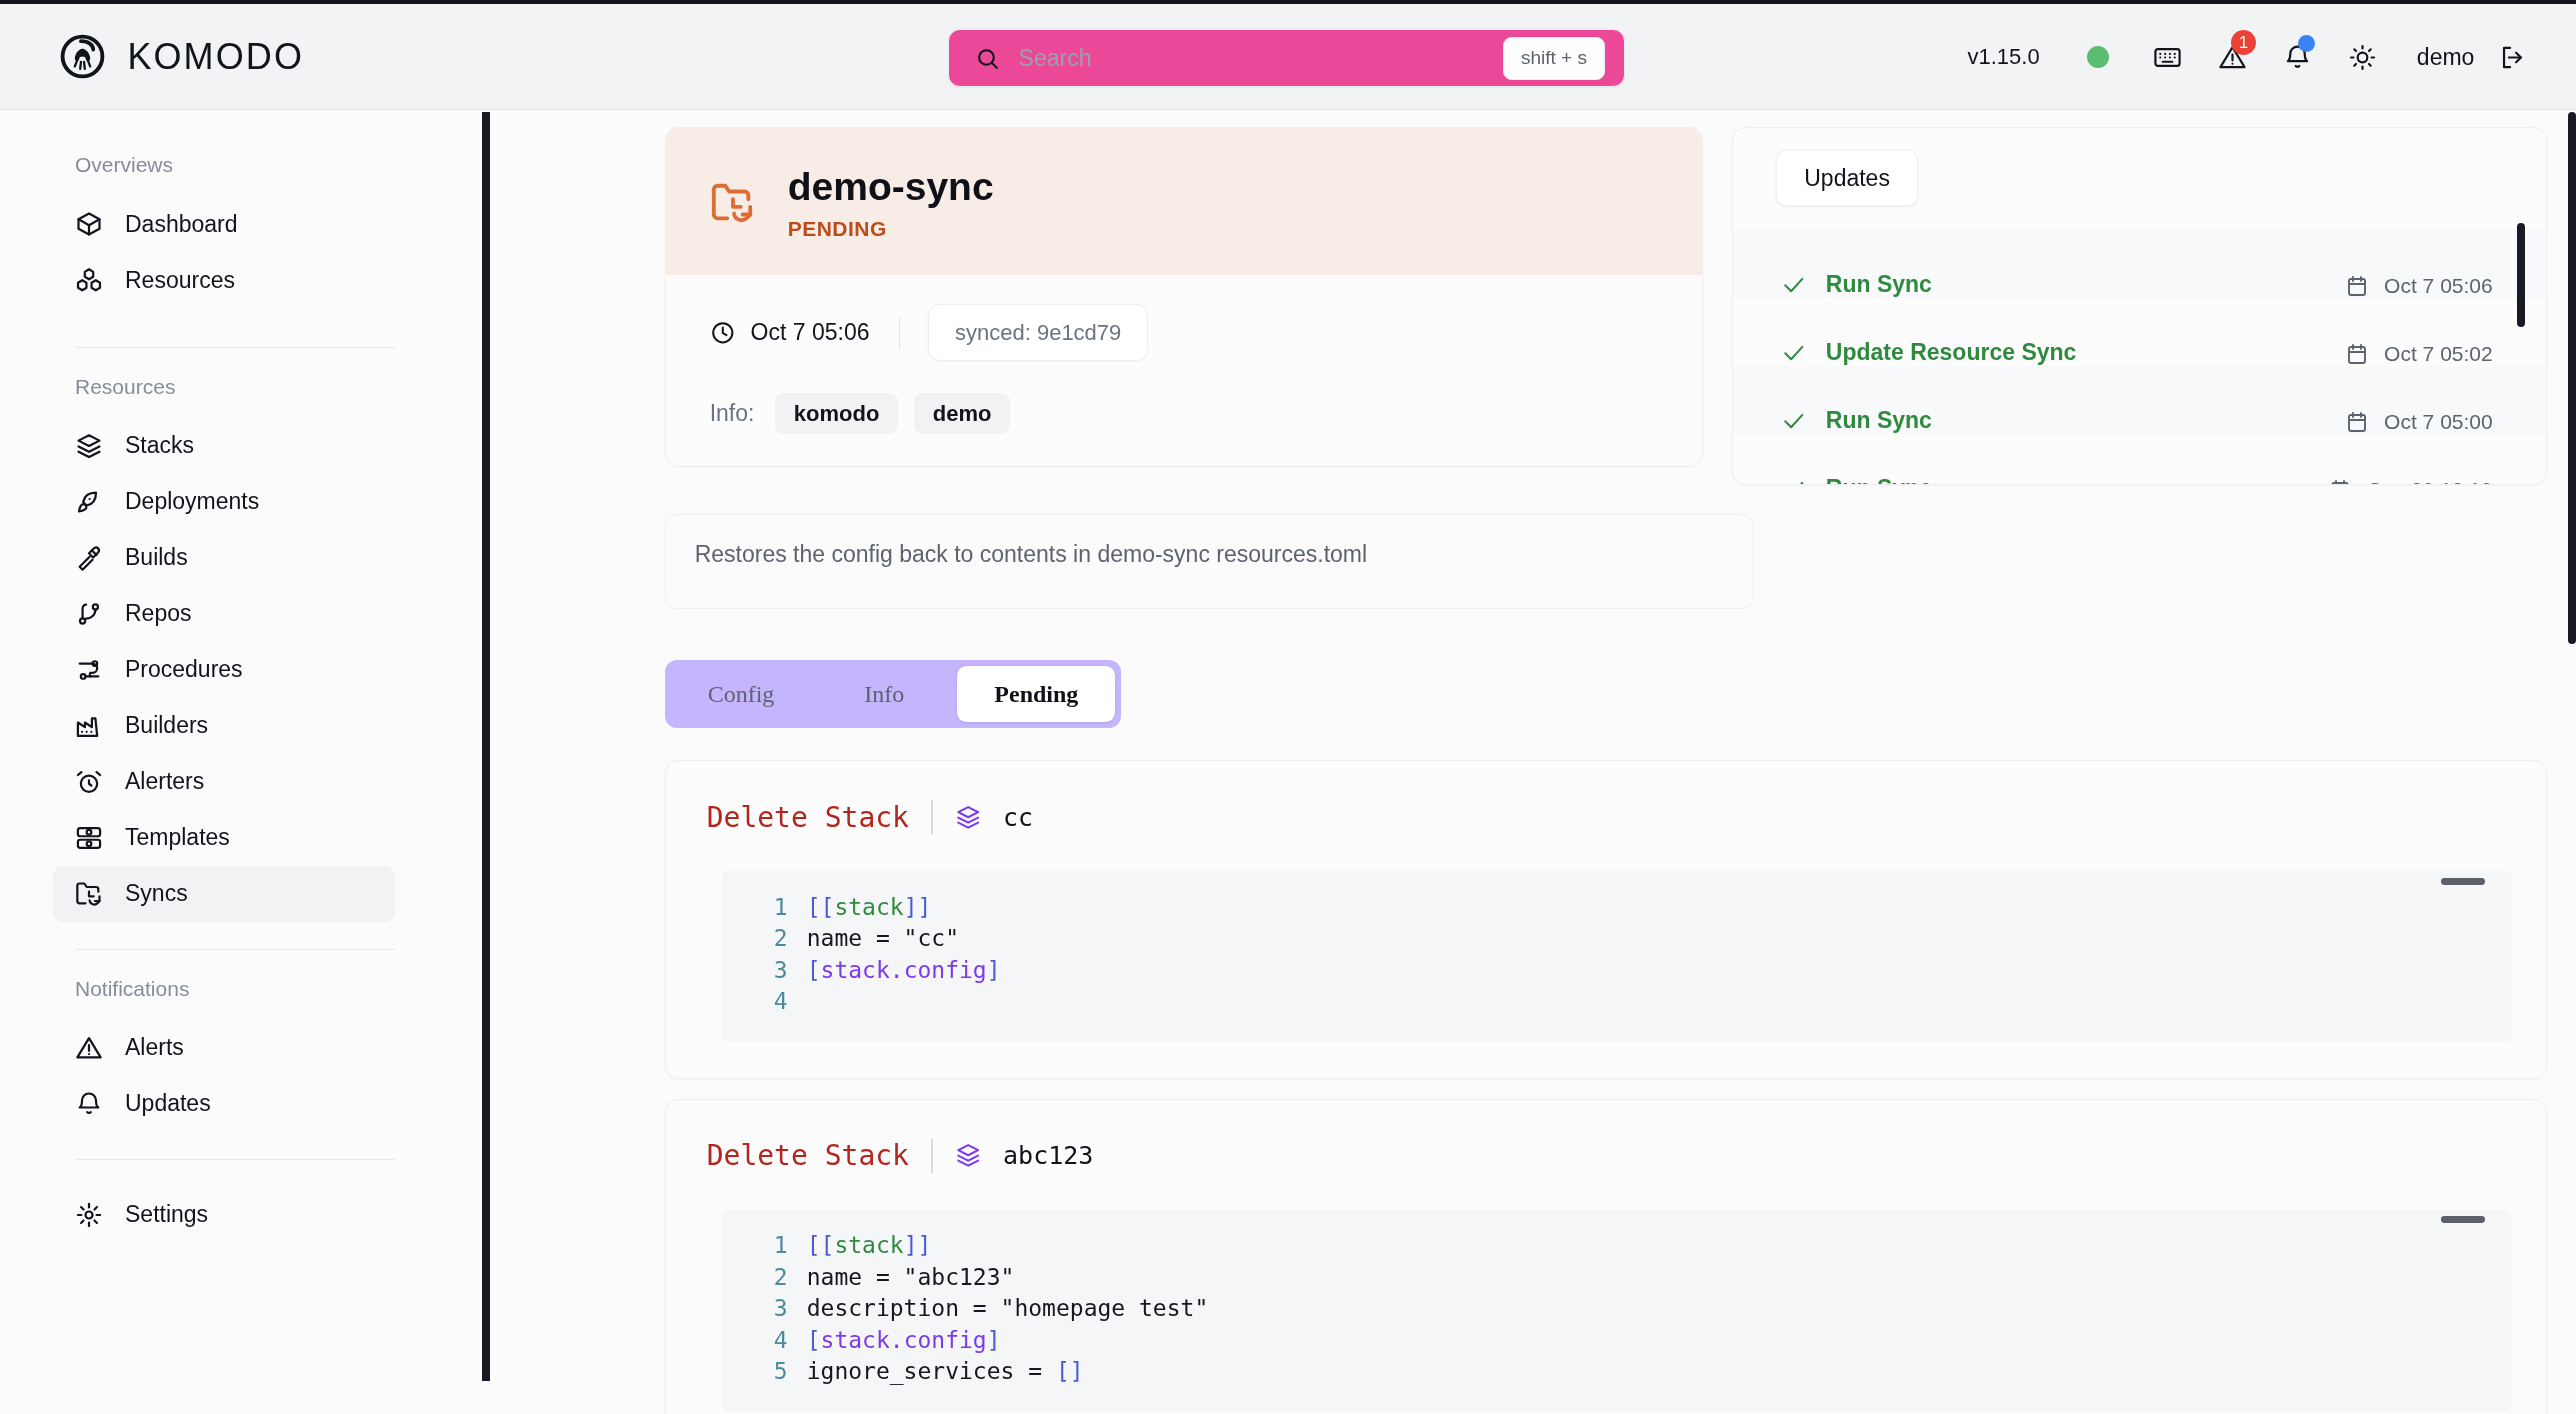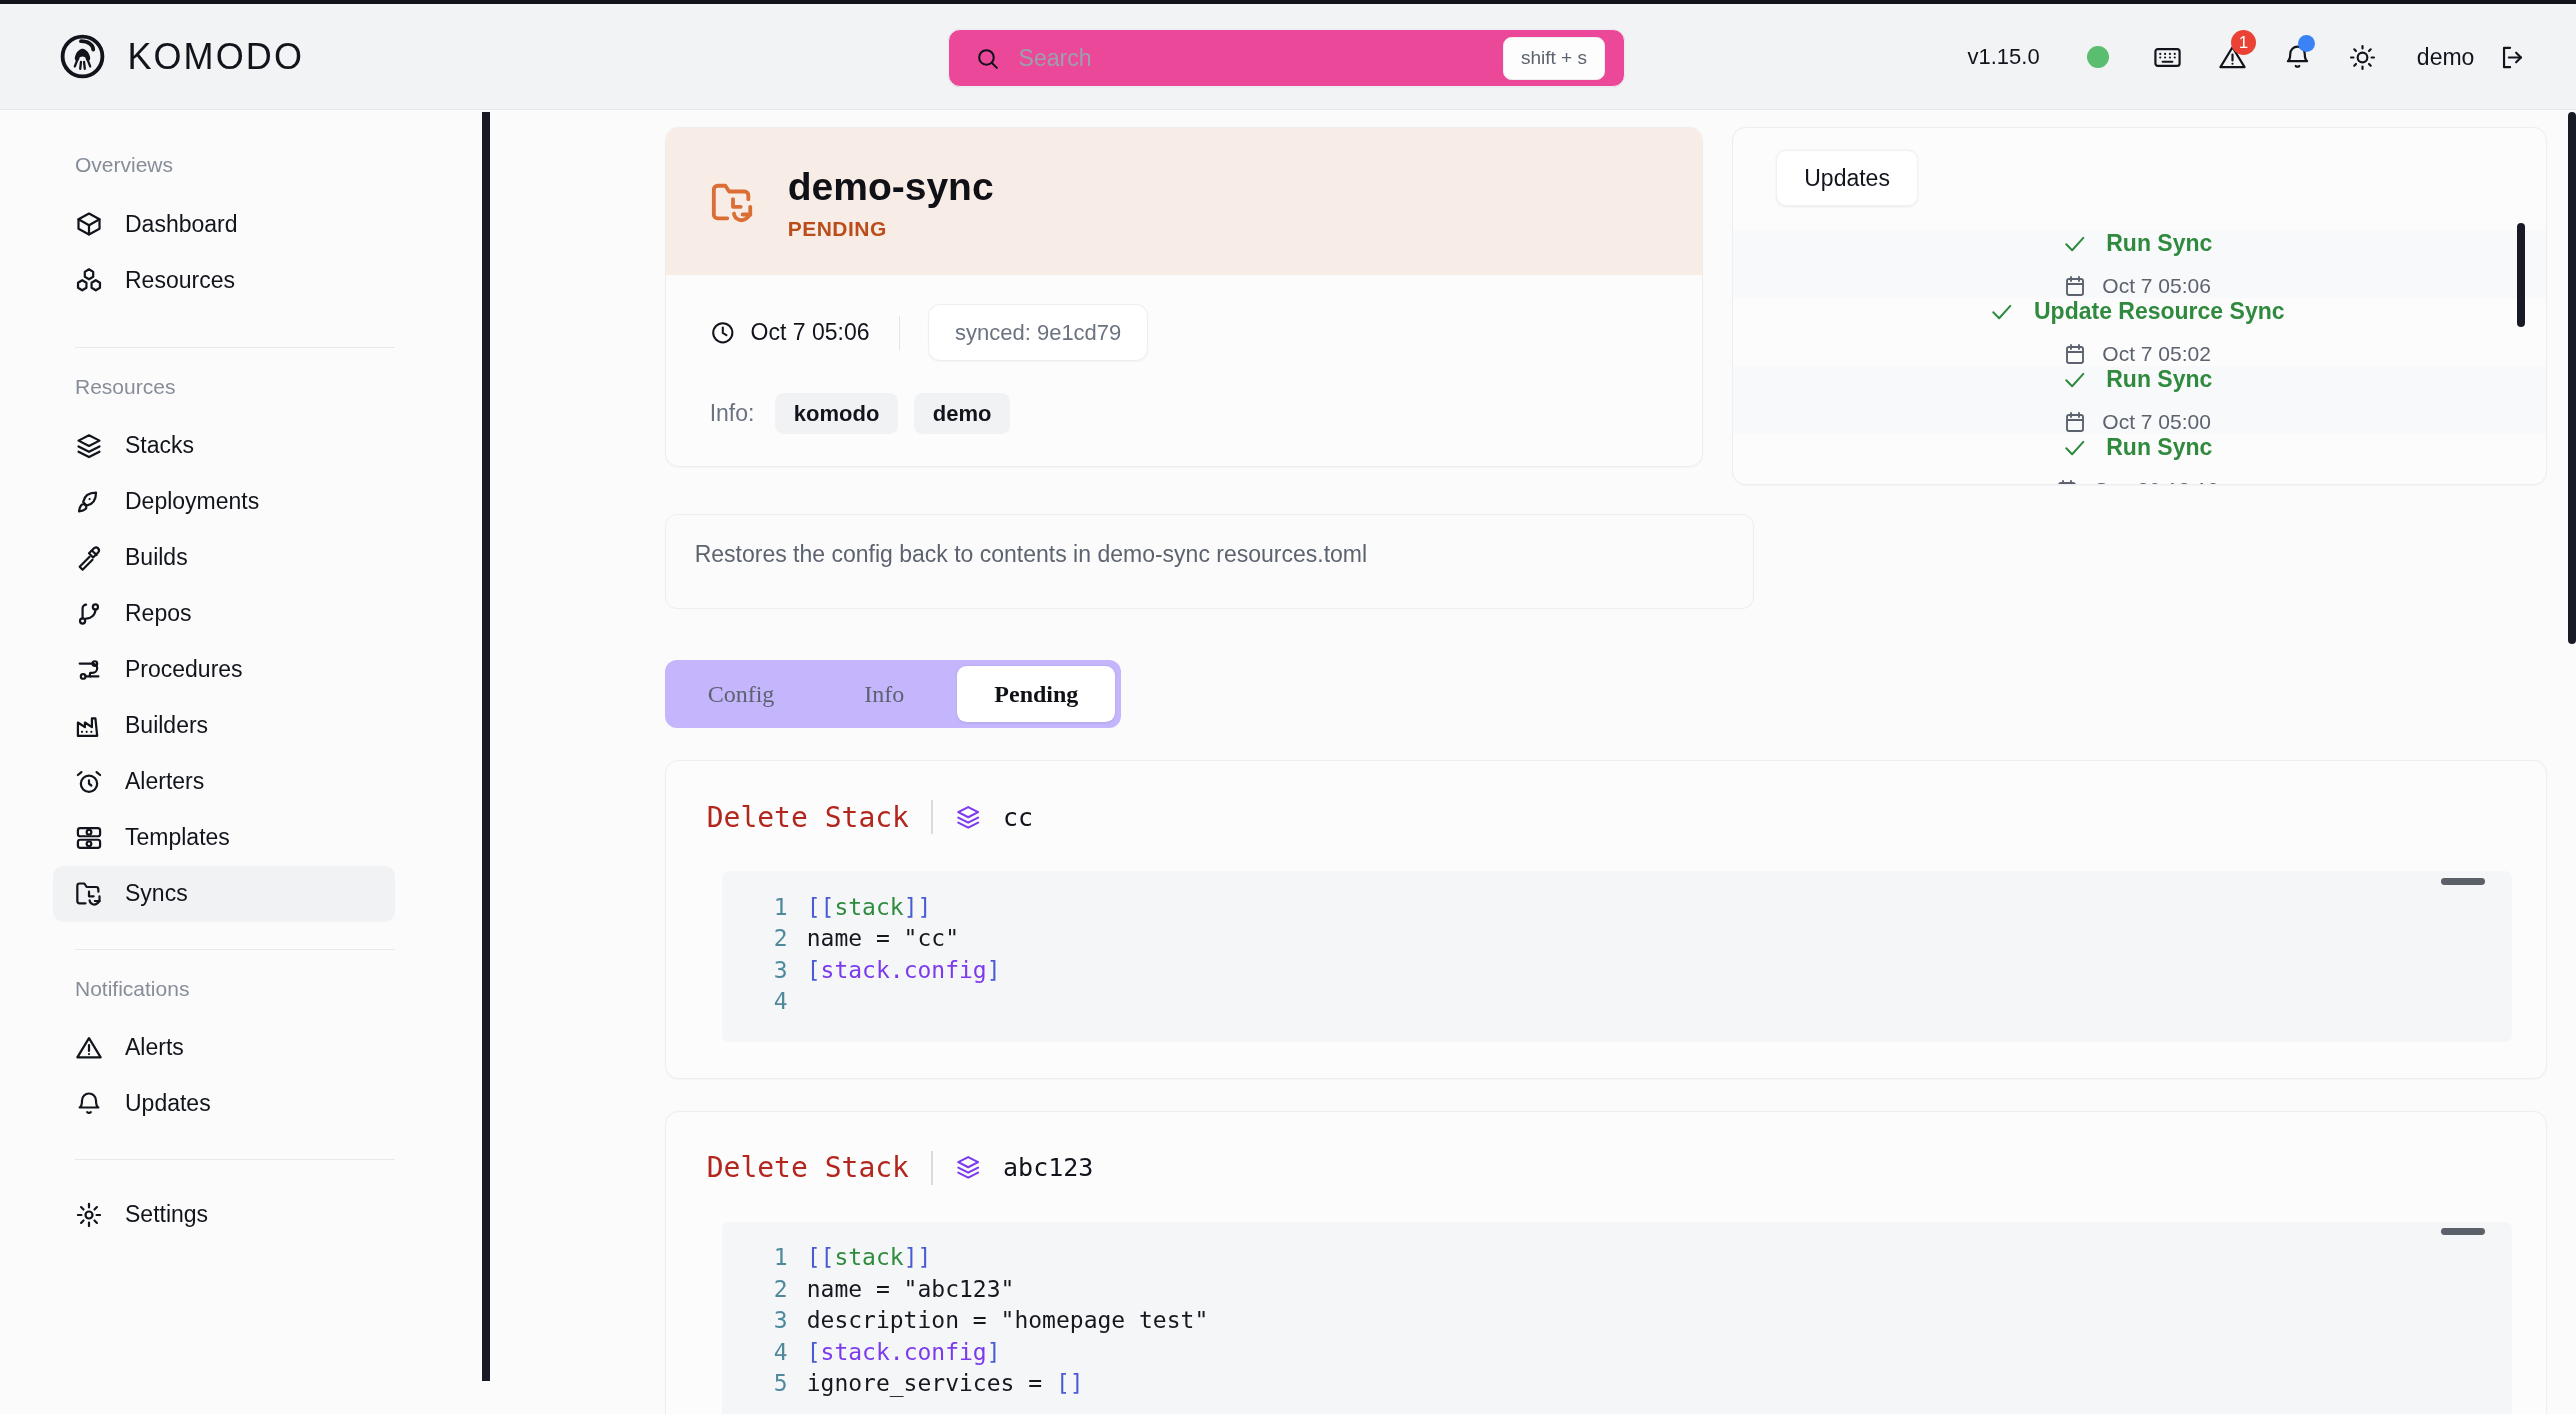--- a/index.html
+++ b/index.html
@@ -277,25 +277,24 @@
     border: 0.9px solid #f0f1f3;
     border-radius: 10.2px;
     padding: 13.6px 27px;
     font-size: 23px;
     color: #12141c;
     box-shadow: 0 0.9px 2.6px rgba(16,20,30,.07);
   }
   .updates-list { margin-top: 24px; }
   .update-row {
     display: flex;
-    align-items: center;
+    align-items: flex-end;
     justify-content: space-between;
     height: 68px;
     padding: 0 53px 0 48px;
-    flex-direction: column;
   }
   .update-row.alt { background: #f8f9fa; }
   .update-left { display: flex; align-items: center; gap: 19px; }
   .update-check { width: 25.6px; height: 25.6px; color: #2f8a3e; flex: none; }
   .update-name { font-size: 23px; font-weight: 700; color: #2f8a3e; }
   .update-right { display: flex; align-items: center; gap: 15.3px; }
   .update-cal { width: 24px; height: 24px; color: #5c636f; flex: none; }
   .update-time { font-size: 21px; color: #5c636f; }
   .updates-scrollbar {
     position: absolute;
@@ -328,21 +327,21 @@
     box-shadow: 0 0.9px 2.6px rgba(16,20,30,.1);
   }
 
   
   .pending-list { padding: 32px 29px 0 175px; }
   .pending-card {
     border: 0.9px solid #eceef1;
     border-radius: 13.6px;
     background: #fcfcfd;
     padding: 39px 0 36px 0;
-    margin-bottom: 32px;
+    margin-bottom: 20px;
     box-shadow: 0 0.9px 1.7px rgba(16,20,30,.03);
     overflow: hidden;
   }
   .pending-head {
     display: flex;
     align-items: center;
     gap: 22px;
     padding: 0 0 0 41px;
   }
   .pending-op {

